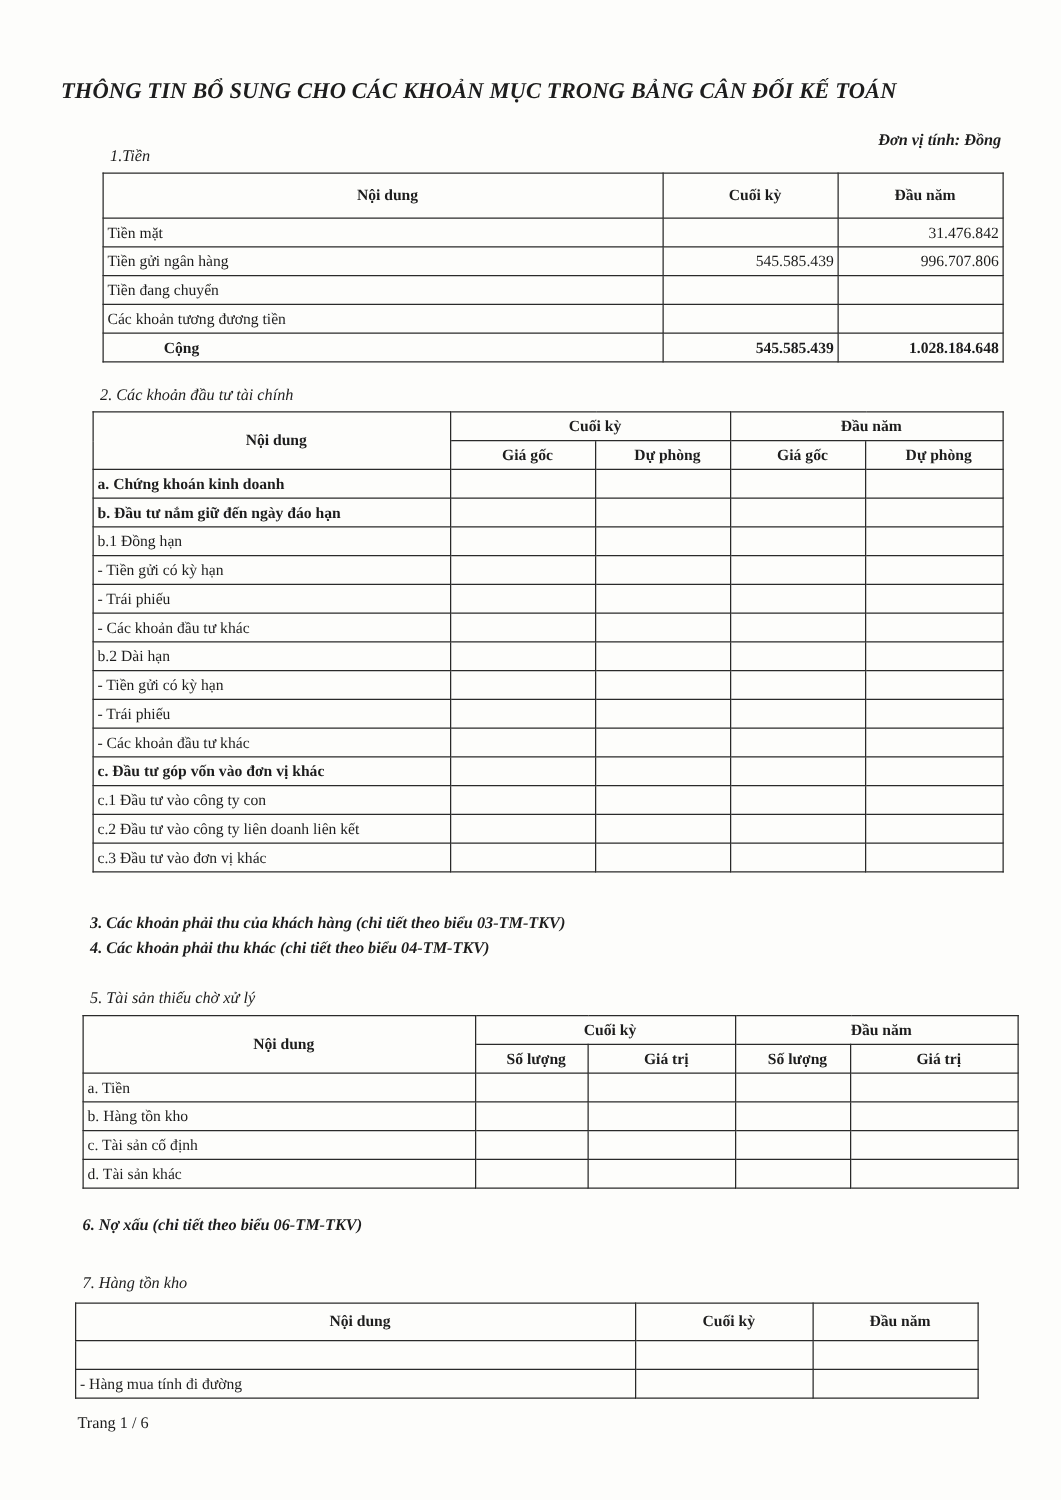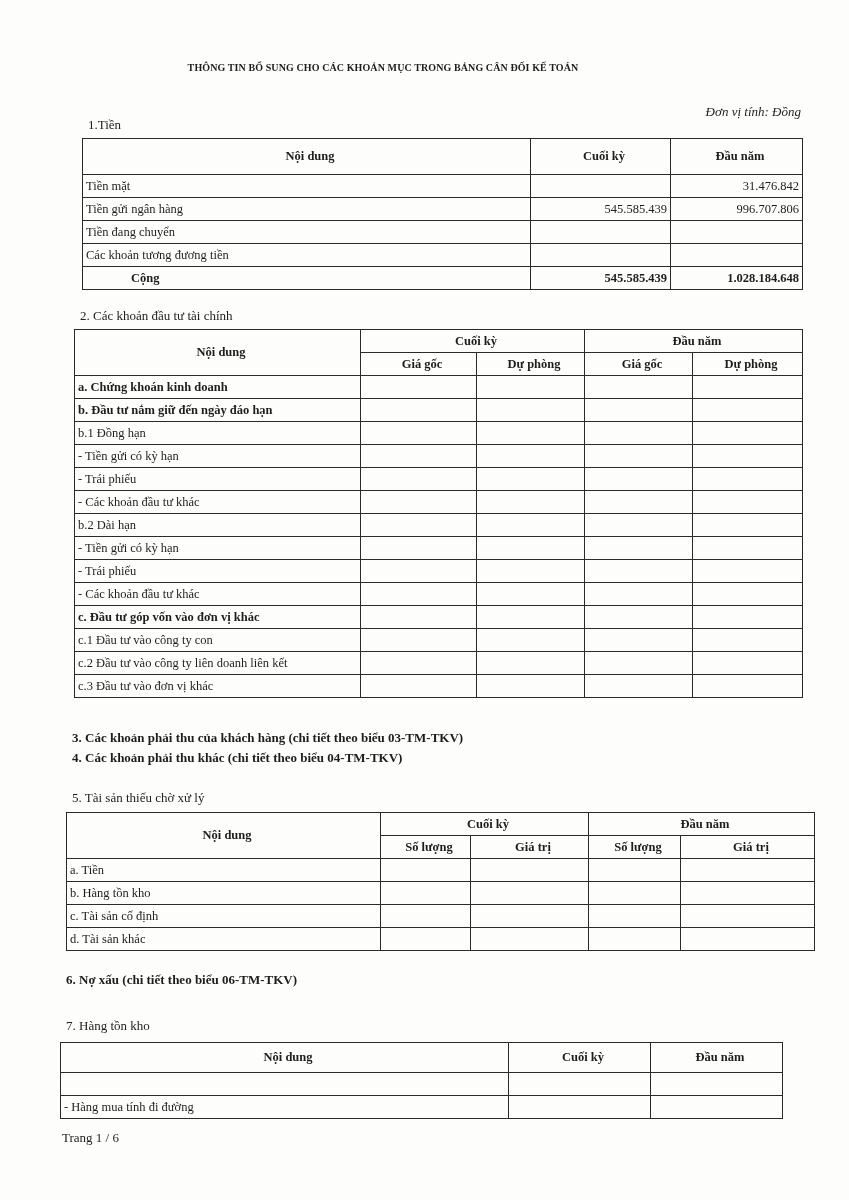--- a/index.html
+++ b/index.html
@@ -1,23 +1,23 @@
 <!DOCTYPE html>
 <html><head>
 <meta charset="utf-8">
 <style>
   html, body { margin: 0; padding: 0; }
   body {
     width: 849px; height: 1200px; background: #fdfdfb; position: relative; overflow: hidden;
     font-family: "Liberation Serif", "DejaVu Serif", serif; color: #1d1d1d;
   }
   .abs { position: absolute; }
-  .title { left: 0; width: 766px; top: 62px; text-align: center; font-size: 10px; font-weight: bold; letter-spacing: 0.1px; }
-  .unit { right: 48px; top: 104px; font-style: italic; font-weight: normal; font-size: 13px; }
-  .sec { font-size: 13px; }
+  .title { left: 0; width: 766px; top: 62px; text-align: center; font-size: 18px; font-weight: bold; letter-spacing: 0.1px; font-style: italic; }
+  .unit { right: 48px; top: 104px; font-style: italic; font-weight: bold; font-size: 13px; }
+  .sec { font-style: italic; font-size: 13px; }
   .sec.b { font-weight: bold; }
   table { position: absolute; border-collapse: collapse; font-size: 12.5px; table-layout: fixed; }
   td, th { border: 1px solid #2a2a2a; padding: 0 3px; height: 22px; vertical-align: middle; font-weight: normal; }
   th { font-weight: bold; text-align: center; padding-left: 10px; }
   td.num { text-align: right; }
   td.bold { font-weight: bold; }
   td.total-label { font-weight: bold; padding-left: 48px; margin-top: 22px; }
   .footer { left: 62px; top: 1130px; font-size: 13px; }
 </style>
 </head>

